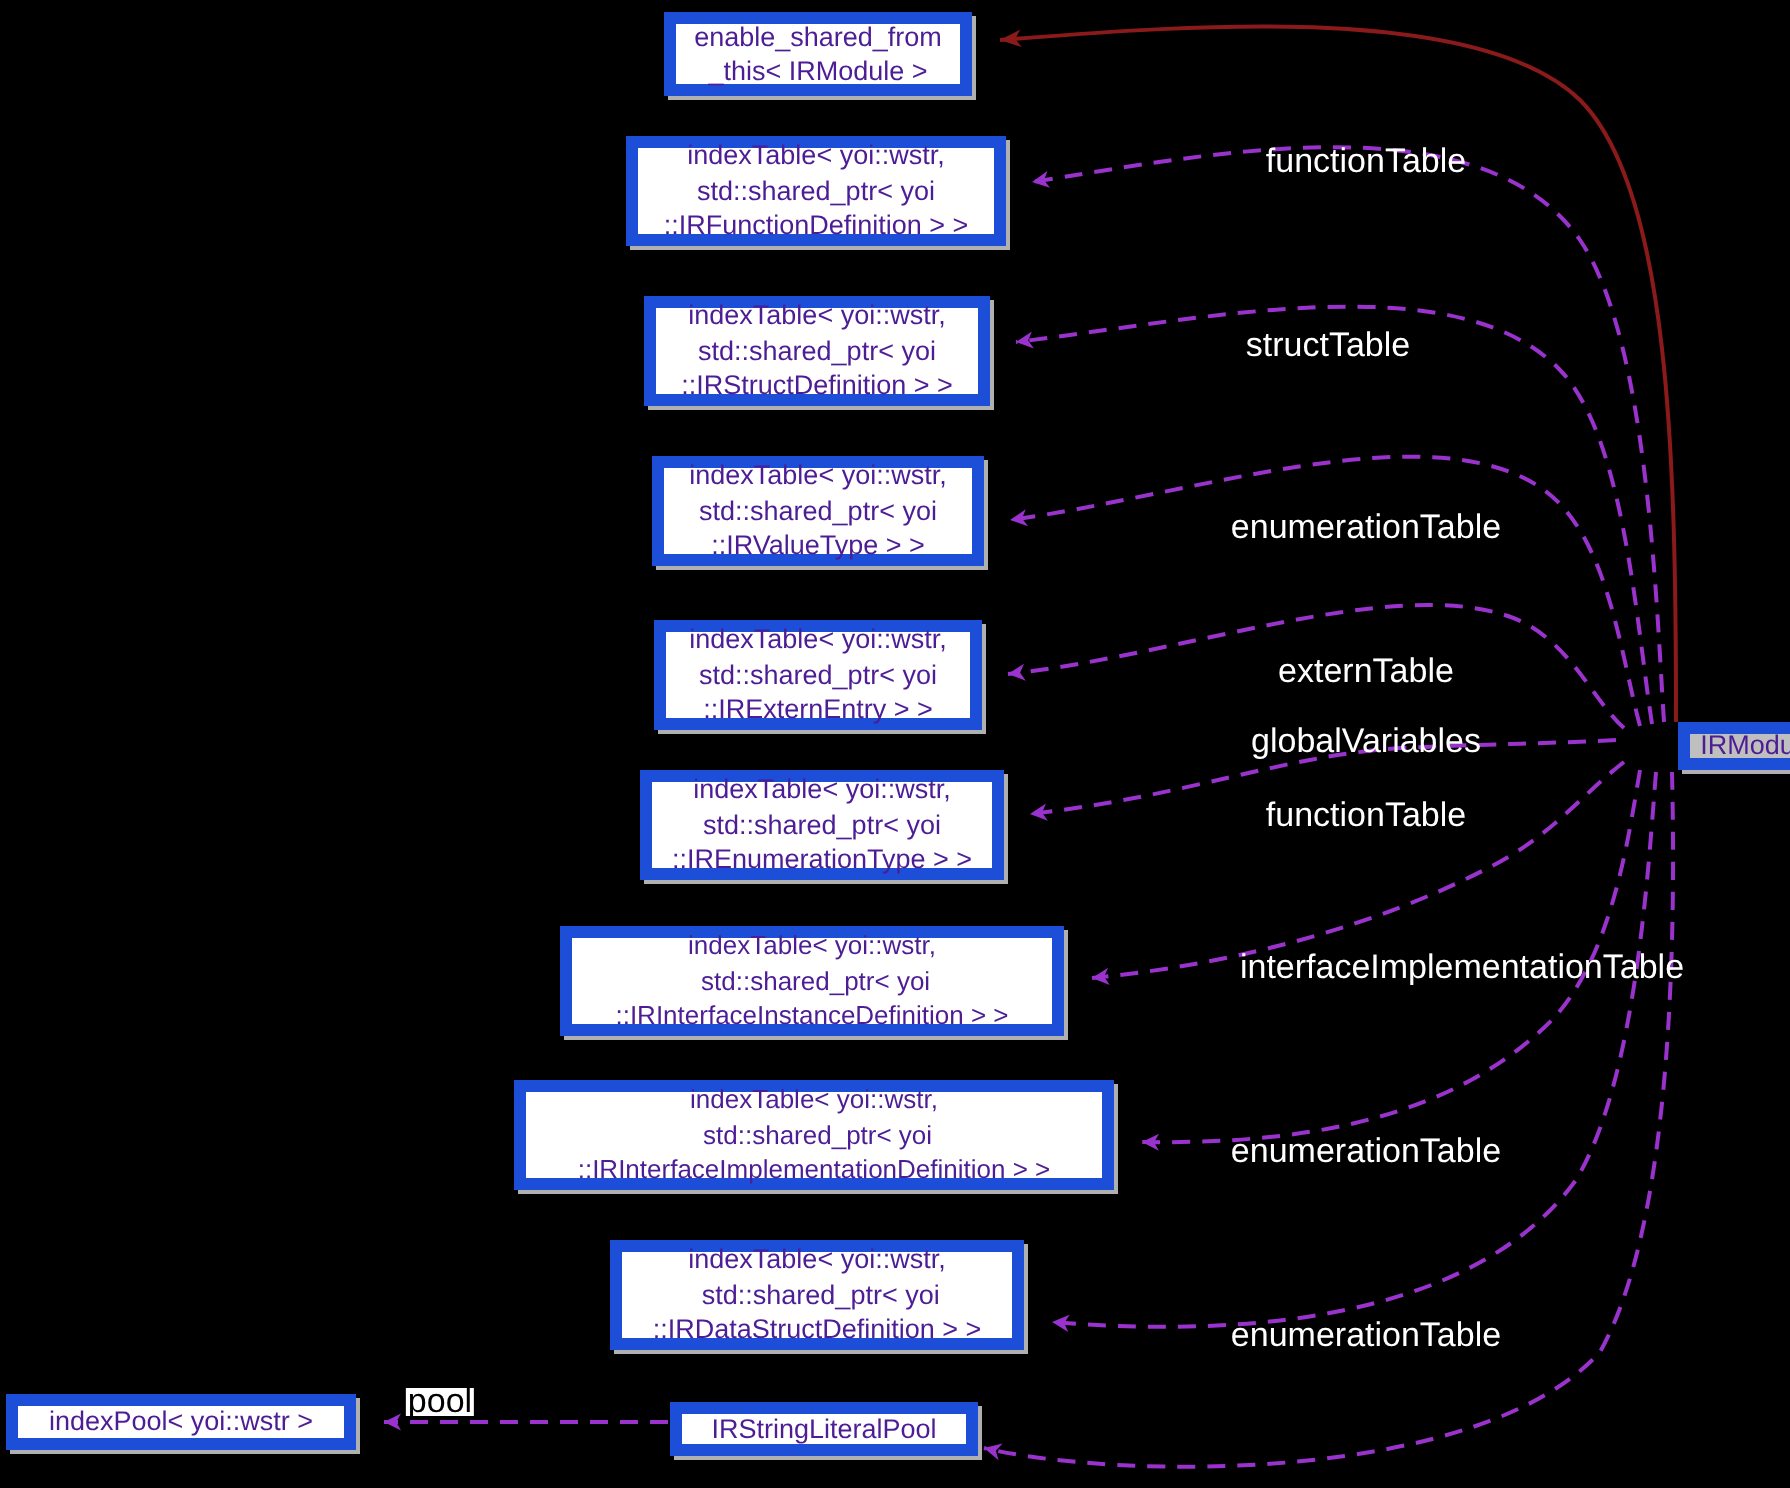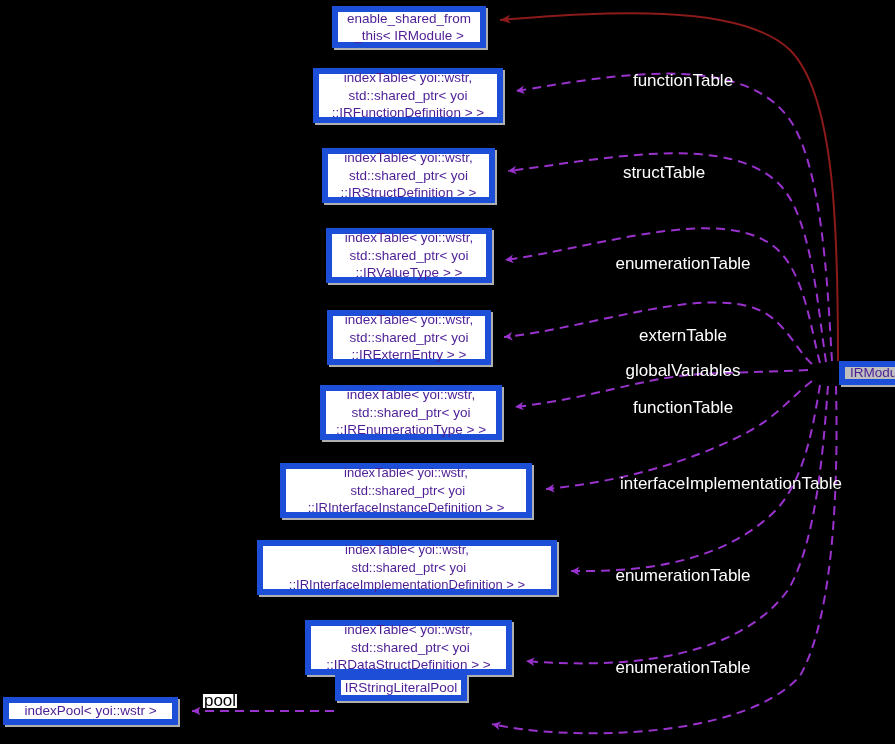--- a/index.html
+++ b/index.html
@@ -126,21 +126,21 @@
   <div class="node" style="left:257px; top:540px; width:300px; height:55px; font-size:13px;">indexTable&lt; yoi::wstr,
  std::shared_ptr&lt; yoi
 ::IRInterfaceImplementationDefinition &gt; &gt;</div>
 
   <div class="node" style="left:305px; top:620px; width:207px; height:55px;">indexTable&lt; yoi::wstr,
  std::shared_ptr&lt; yoi
 ::IRDataStructDefinition &gt; &gt;</div>
 
   <div class="node" style="left:3px; top:697px; width:175px; height:28px;">indexPool&lt; yoi::wstr &gt;</div>
 
-  <div class="node" style="left:335px; top:674px; width:132px; height:27px;">IRStringLiteralPool</div>
+  <div class="node" style="left:335px; top:701px; width:154px; height:27px;">IRStringLiteralPool</div>
 
   <div class="node central" style="left:808px; top:361px; width:80px; height:24px;">IRModule</div>
 
   <div class="edge-label" style="left:683px; top:74px;">functionTable</div>
 
   <div class="edge-label" style="left:664px; top:166px;">structTable</div>
 
   <div class="edge-label" style="left:683px; top:257px;">enumerationTable</div>
 
   <div class="edge-label" style="left:683px; top:329px;">externTable</div>

